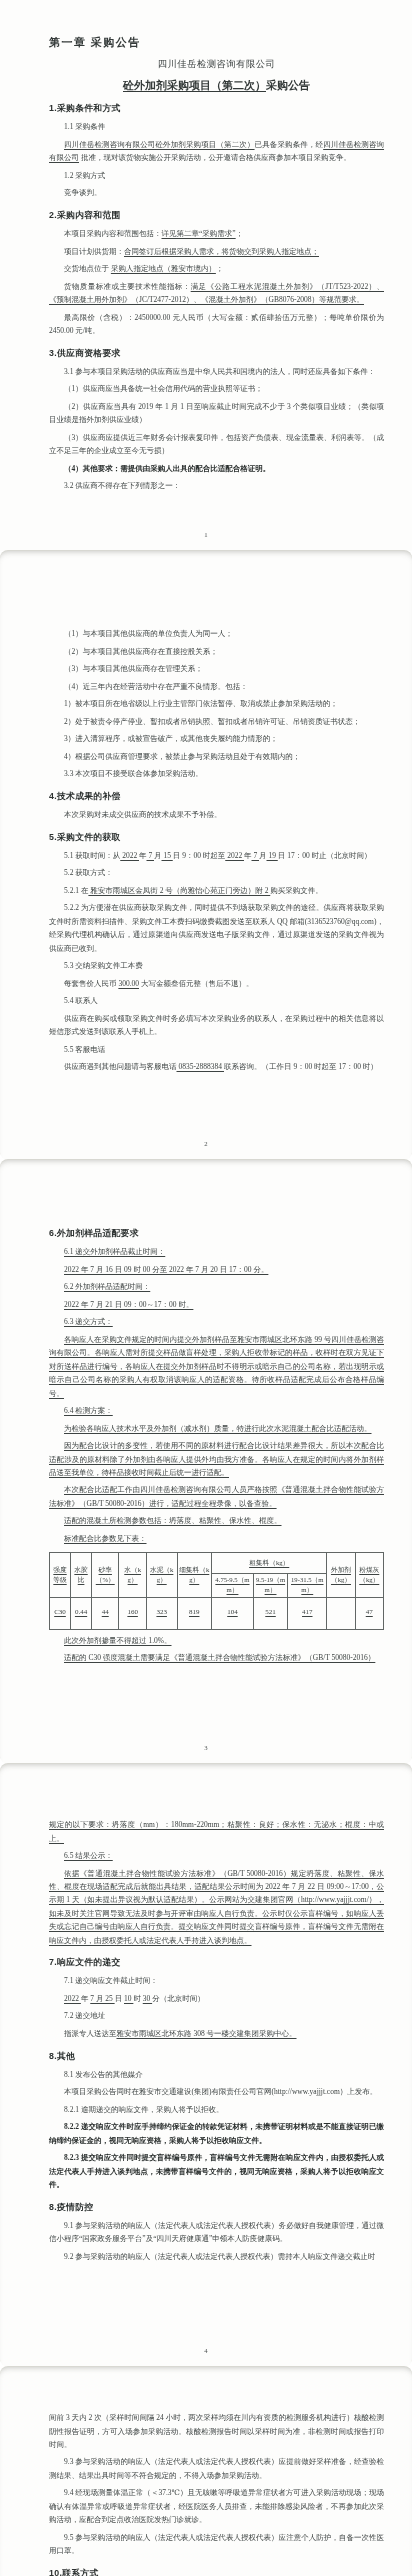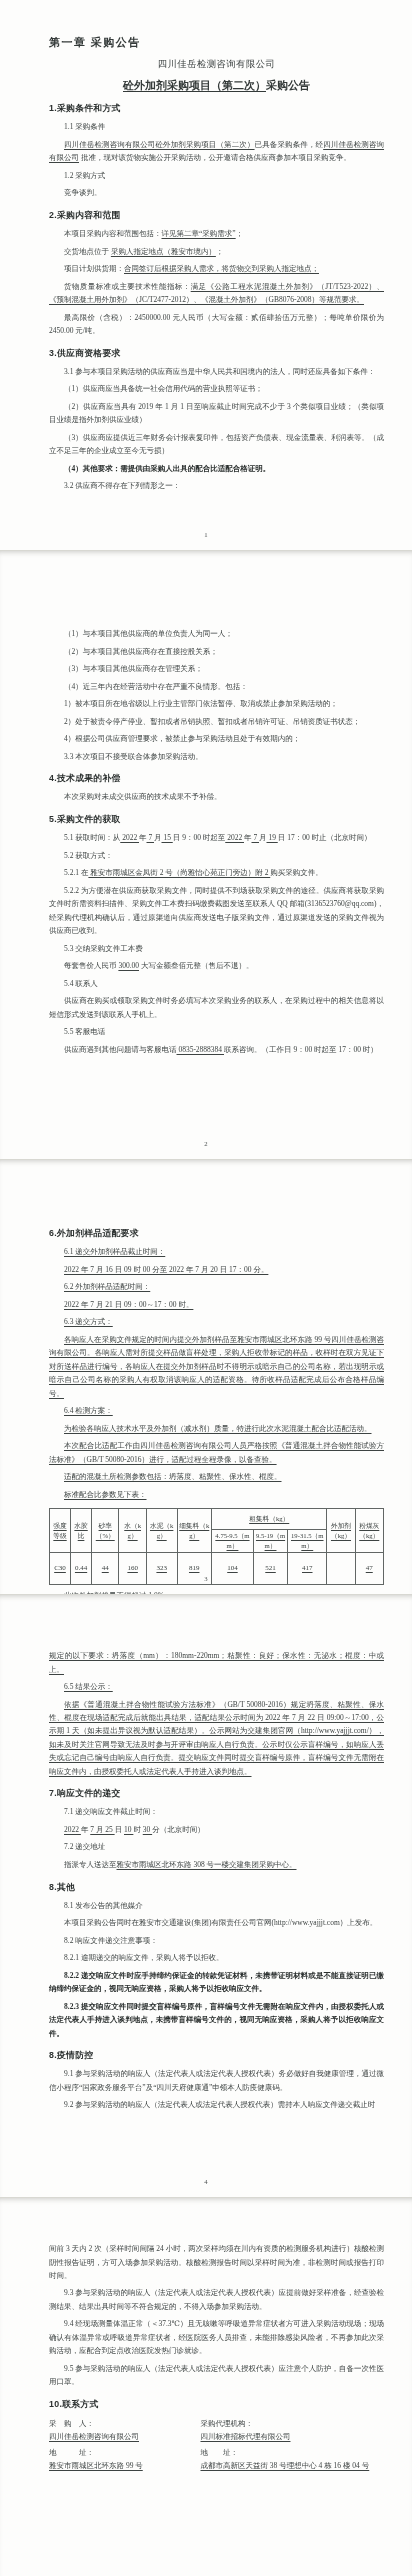--- a/index.html
+++ b/index.html
@@ -1,18 +1,18 @@
 <!DOCTYPE html>
 <html style="font-size:8.2px"><head>
 <meta charset="utf-8">
 <style>
   html,body{margin:0;padding:0;background:#ffffff;}
   body{width:412px;font-family:"Liberation Serif","DejaVu Serif",serif;color:#3d4342;}
   .page{position:relative;width:412px;background:#fdfdfc;overflow:hidden;box-sizing:border-box;}
-  .page + .page{box-shadow:0 -1px 0 #d8d8d2, inset 0 4.6px 6.2px -4.6px rgba(70,70,60,.35);}
+  .page + .page{box-shadow:0 -1px 0 #d8d8d2, inset 0 4.6px 6.2px -4.6px rgba(70,70,60,.35);border-radius:8px;}
   .flow{padding-left:49px;padding-right:28px;}
   .p1 .flow{padding-top:35px;}
   .p2 .flow{padding-top:72px;}
   .p3 .flow{padding-top:58px;}
   .p4 .flow{padding-top:50px;}
   .p5 .flow{padding-top:40px;}
   .title1{font-size:11px;font-weight:bold;letter-spacing:1.5px;margin:0 0 8.2px;color:#343a39;}
   .title2{text-align:center;font-size:9.3px;letter-spacing:0.5px;margin:0 0 6.7px;color:#373d3c;}
   .title3{text-align:center;font-size:11px;font-weight:bold;margin:0 0 10.3px;color:#343a39;}
   .h1{font-family:"Liberation Sans","DejaVu Sans",sans-serif;font-size:8.8px;font-weight:bold;color:#2c3130;margin:10.3px 0 5.2px;letter-spacing:0.3px;}
@@ -40,71 +40,73 @@
       <div class="title1"><span>第一章 采购公告</span></div>
       <div class="title2"><span>四川佳岳检测咨询有限公司</span></div>
       <div class="title3"><span class="u">砼外加剂采购项目（第二次）</span><span>采购公告</span></div>
       <div class="h1"><span>1.采购条件和方式</span></div>
       <div class="p"><span>1.1 采购条件</span></div>
       <div class="p"><span class="u">四川佳岳检测咨询有限公司砼外加剂采购项目（第二次）</span><span>已具备采购条件，经</span><span class="u">四川佳岳检测咨询有限公司</span><span> 批准，现对该货物实施公开采购活动，公开邀请合格供应商参加本项目采购竞争。</span></div>
       <div class="p"><span>1.2 采购方式</span></div>
       <div class="p"><span>竞争谈判。</span></div>
       <div class="h1"><span>2.采购内容和范围</span></div>
       <div class="p"><span>本项目采购内容和范围包括：</span><span class="u">详见第二章“采购需求”</span><span>；</span></div>
+      <div class="p"><span>项目计划供货期：</span><span class="u">合同签订后根据采购人需求，将货物交到采购人指定地点；</span></div>
       <div class="p"><span>交货地点位于 </span><span class="u">采购人指定地点（雅安市境内）</span><span>；</span></div>
-      <div class="p"><span>项目计划供货期：</span><span class="u">合同签订后根据采购人需求，将货物交到采购人指定地点；</span></div>
       <div class="p"><span>货物质量标准或主要技术性能指标：</span><span class="u">满足《公路工程水泥混凝土外加剂》（JT/T523-2022）、《预制混凝土用外加剂》（JC/T2477-2012）、《混凝土外加剂》（GB8076-2008）等规范要求。</span></div>
       <div class="p"><span>最高限价（含税）：2450000.00 元人民币（大写金额：贰佰肆拾伍万元整）；每吨单价限价为 2450.00 元/吨。</span></div>
       <div class="h1"><span>3.供应商资格要求</span></div>
       <div class="p"><span>3.1 参与本项目采购活动的供应商应当是中华人民共和国境内的法人，同时还应具备如下条件：</span></div>
       <div class="p"><span>（1）供应商应当具备统一社会信用代码的营业执照等证书；</span></div>
       <div class="p"><span>（2）供应商应当具有 2019 年 1 月 1 日至响应截止时间完成不少于 3 个类似项目业绩；（类似项目业绩是指外加剂供应业绩）</span></div>
       <div class="p"><span>（3）供应商应提供近三年财务会计报表复印件，包括资产负债表、现金流量表、利润表等。（成立不足三年的企业成立至今无亏损）</span></div>
       <div class="p bold"><span>（4）其他要求：需提供由采购人出具的配合比适配合格证明。</span></div>
       <div class="p"><span>3.2 供应商不得存在下列情形之一：</span></div>
     </div>
 <div class="pagenum">1</div>
   </div>
 <div class="page p2" style="height:609px;">
   <div class="flow">
       <div class="p"><span>（1）与本项目其他供应商的单位负责人为同一人；</span></div>
       <div class="p"><span>（2）与本项目其他供应商存在直接控股关系；</span></div>
       <div class="p"><span>（3）与本项目其他供应商存在管理关系；</span></div>
       <div class="p"><span>（4）近三年内在经营活动中存在严重不良情形。包括：</span></div>
       <div class="p"><span>1）被本项目所在地省级以上行业主管部门依法暂停、取消或禁止参加采购活动的；</span></div>
       <div class="p"><span>2）处于被责令停产停业、暂扣或者吊销执照、暂扣或者吊销许可证、吊销资质证书状态；</span></div>
+      <div class="p"><span>3）进入清算程序，或被宣告破产，或其他丧失履约能力情形的；</span></div>
       <div class="p"><span>4）根据公司供应商管理要求，被禁止参与采购活动且处于有效期内的；</span></div>
       <div class="p"><span>3.3 本次项目不接受联合体参加采购活动。</span></div>
       <div class="h1"><span>4.技术成果的补偿</span></div>
       <div class="p"><span>本次采购对未成交供应商的技术成果不予补偿。</span></div>
       <div class="h1"><span>5.采购文件的获取</span></div>
       <div class="p"><span>5.1 获取时间：从</span><span class="u"> 2022 </span><span>年</span><span class="u"> 7 </span><span>月</span><span class="u"> 15 </span><span>日 9：00 时起至</span><span class="u"> 2022 </span><span>年</span><span class="u"> 7 </span><span>月</span><span class="u"> 19 </span><span>日 17：00 时止（北京时间）</span></div>
       <div class="p"><span>5.2 获取方式：</span></div>
       <div class="p"><span>5.2.1 在</span><span class="u"> 雅安市雨城区金凤街 2 号（尚雅怡心苑正门旁边）附 2 </span><span>购买采购文件。</span></div>
       <div class="p"><span>5.2.2 为方便潜在供应商获取采购文件，同时提供不到场获取采购文件的途径。供应商将获取采购文件时所需资料扫描件、采购文件工本费扫码缴费截图发送至联系人 QQ 邮箱(3136523760@qq.com)，经采购代理机构确认后，通过原渠道向供应商发送电子版采购文件，通过原渠道发送的采购文件视为供应商已收到。</span></div>
       <div class="p"><span>5.3 交纳采购文件工本费</span></div>
       <div class="p"><span>每套售价人民币 </span><span class="u">300.00</span><span> 大写金额叁佰元整（售后不退）。</span></div>
       <div class="p"><span>5.4 联系人</span></div>
       <div class="p"><span>供应商在购买或领取采购文件时务必填写本次采购业务的联系人，在采购过程中的相关信息将以短信形式发送到该联系人手机上。</span></div>
       <div class="p"><span>5.5 客服电话</span></div>
       <div class="p"><span>供应商遇到其他问题请与客服电话</span><span class="u"> 0835-2888384 </span><span>联系咨询。（工作日 9：00 时起至 17：00 时）</span></div>
     </div>
 <div class="pagenum">2</div>
   </div>
-<div class="page p3" style="height:435px;">
+<div class="page p3" style="height:604px;">
   <div class="flow">
       <div class="h1"><span>6.外加剂样品适配要求</span></div>
       <div class="p"><span class="u">6.1 递交外加剂样品截止时间：</span></div>
       <div class="p"><span class="u">2022 年 7 月 16 日 09 时 00 分至 2022 年 7 月 20 日 17：00 分。</span></div>
       <div class="p"><span class="u">6.2 外加剂样品适配时间：</span></div>
       <div class="p"><span class="u">2022 年 7 月 21 日 09：00～17：00 时。</span></div>
       <div class="p"><span class="u">6.3 递交方式：</span></div>
       <div class="p"><span class="u">各响应人在采购文件规定的时间内提交外加剂样品至雅安市雨城区北环东路 99 号四川佳岳检测咨询有限公司。各响应人需对所提交样品做盲样处理，采购人拒收带标记的样品，收样时在双方见证下对所送样品进行编号，各响应人在提交外加剂样品时不得明示或暗示自己的公司名称，若出现明示或暗示自己公司名称的采购人有权取消该响应人的适配资格。待所收样品适配完成后公布合格样品编号。</span></div>
       <div class="p"><span class="u">6.4 检测方案：</span></div>
       <div class="p"><span class="u">为检验各响应人技术水平及外加剂（减水剂）质量，特进行此次水泥混凝土配合比适配活动。</span></div>
+      <div class="p"><span class="u">因为配合比设计的多变性，若使用不同的原材料进行配合比设计结果差异很大，所以本次配合比适配涉及的原材料除了外加剂由各响应人提供外均由我方准备。各响应人在规定的时间内将外加剂样品送至我单位，待样品接收时间截止后统一进行适配。</span></div>
       <div class="p"><span class="u">本次配合比适配工作由四川佳岳检测咨询有限公司人员严格按照《普通混凝土拌合物性能试验方法标准》（GB/T 50080-2016）进行，适配过程全程录像，以备查验。</span></div>
       <div class="p"><span class="u">适配的混凝土所检测参数包括：坍落度、粘聚性、保水性、棍度。</span></div>
       <div class="p"><span class="u">标准配合比参数见下表：</span></div>
       <table class="mix">
         <colgroup>
           <col style="width: 6.3%;">
           <col style="width: 6.3%;">
           <col style="width: 8.2%;">
           <col style="width: 8.2%;">
           <col style="width: 9.2%;">
@@ -160,21 +162,20 @@
       <div class="p"><span class="u">6.5 结果公示：</span></div>
       <div class="p"><span class="u">依据《普通混凝土拌合物性能试验方法标准》（GB/T 50080-2016）规定坍落度、粘聚性、保水性、棍度在现场适配完成后就能出具结果，适配结果公示时间为 2022 年 7 月 22 日 09:00～17:00，公示期 1 天（如未提出异议视为默认适配结果）。公示网站为交建集团官网（http://www.yajjjt.com/），如未及时关注官网导致无法及时参与开评审由响应人自行负责。公示时仅公示盲样编号，如响应人丢失或忘记自己编号由响应人自行负责。提交响应文件同时提交盲样编号原件，盲样编号文件无需附在响应文件内，由授权委托人或法定代表人手持进入谈判地点。</span></div>
       <div class="h1"><span>7.响应文件的递交</span></div>
       <div class="p"><span>7.1 递交响应文件截止时间：</span></div>
       <div class="p"><span class="u">2022 </span><span>年 </span><span class="u">7 月 25 </span><span>日 </span><span class="u">10 </span><span>时 </span><span class="u">30 </span><span>分（北京时间）</span></div>
       <div class="p"><span>7.2 递交地址</span></div>
       <div class="p"><span>指派专人送达至</span><span class="u">雅安市雨城区北环东路 308 号一楼交建集团采购中心。</span></div>
       <div class="h1"><span>8.其他</span></div>
       <div class="p"><span>8.1 发布公告的其他媒介</span></div>
       <div class="p"><span>本项目采购公告同时在雅安市交通建设(集团)有限责任公司官网(http://www.yajjjt.com）上发布。</span></div>
-      <div class="p"><span>8.2 响应文件递交注意事项：</span></div>
       <div class="p"><span>8.2.1 逾期递交的响应文件，采购人将予以拒收。</span></div>
       <div class="p bold"><span>8.2.2 递交响应文件时应手持缔约保证金的转款凭证材料，未携带证明材料或是不能直接证明已缴纳缔约保证金的，视同无响应资格，采购人将予以拒收响应文件。</span></div>
       <div class="p bold"><span>8.2.3 提交响应文件同时提交盲样编号原件，盲样编号文件无需附在响应文件内，由授权委托人或法定代表人手持进入谈判地点，未携带盲样编号文件的，视同无响应资格，采购人将予以拒收响应文件。</span></div>
       <div class="h1"><span>8.疫情防控</span></div>
       <div class="p"><span>9.1 参与采购活动的响应人（法定代表人或法定代表人授权代表）务必做好自我健康管理，通过微信小程序“国家政务服务平台”及“四川天府健康通”申领本人防疫健康码。</span></div>
       <div class="p"><span>9.2 参与采购活动的响应人（法定代表人或法定代表人授权代表）需持本人响应文件递交截止时</span></div>
     </div>
 <div class="pagenum">4</div>
   </div>
 <div class="page p5" style="height:588px;">

